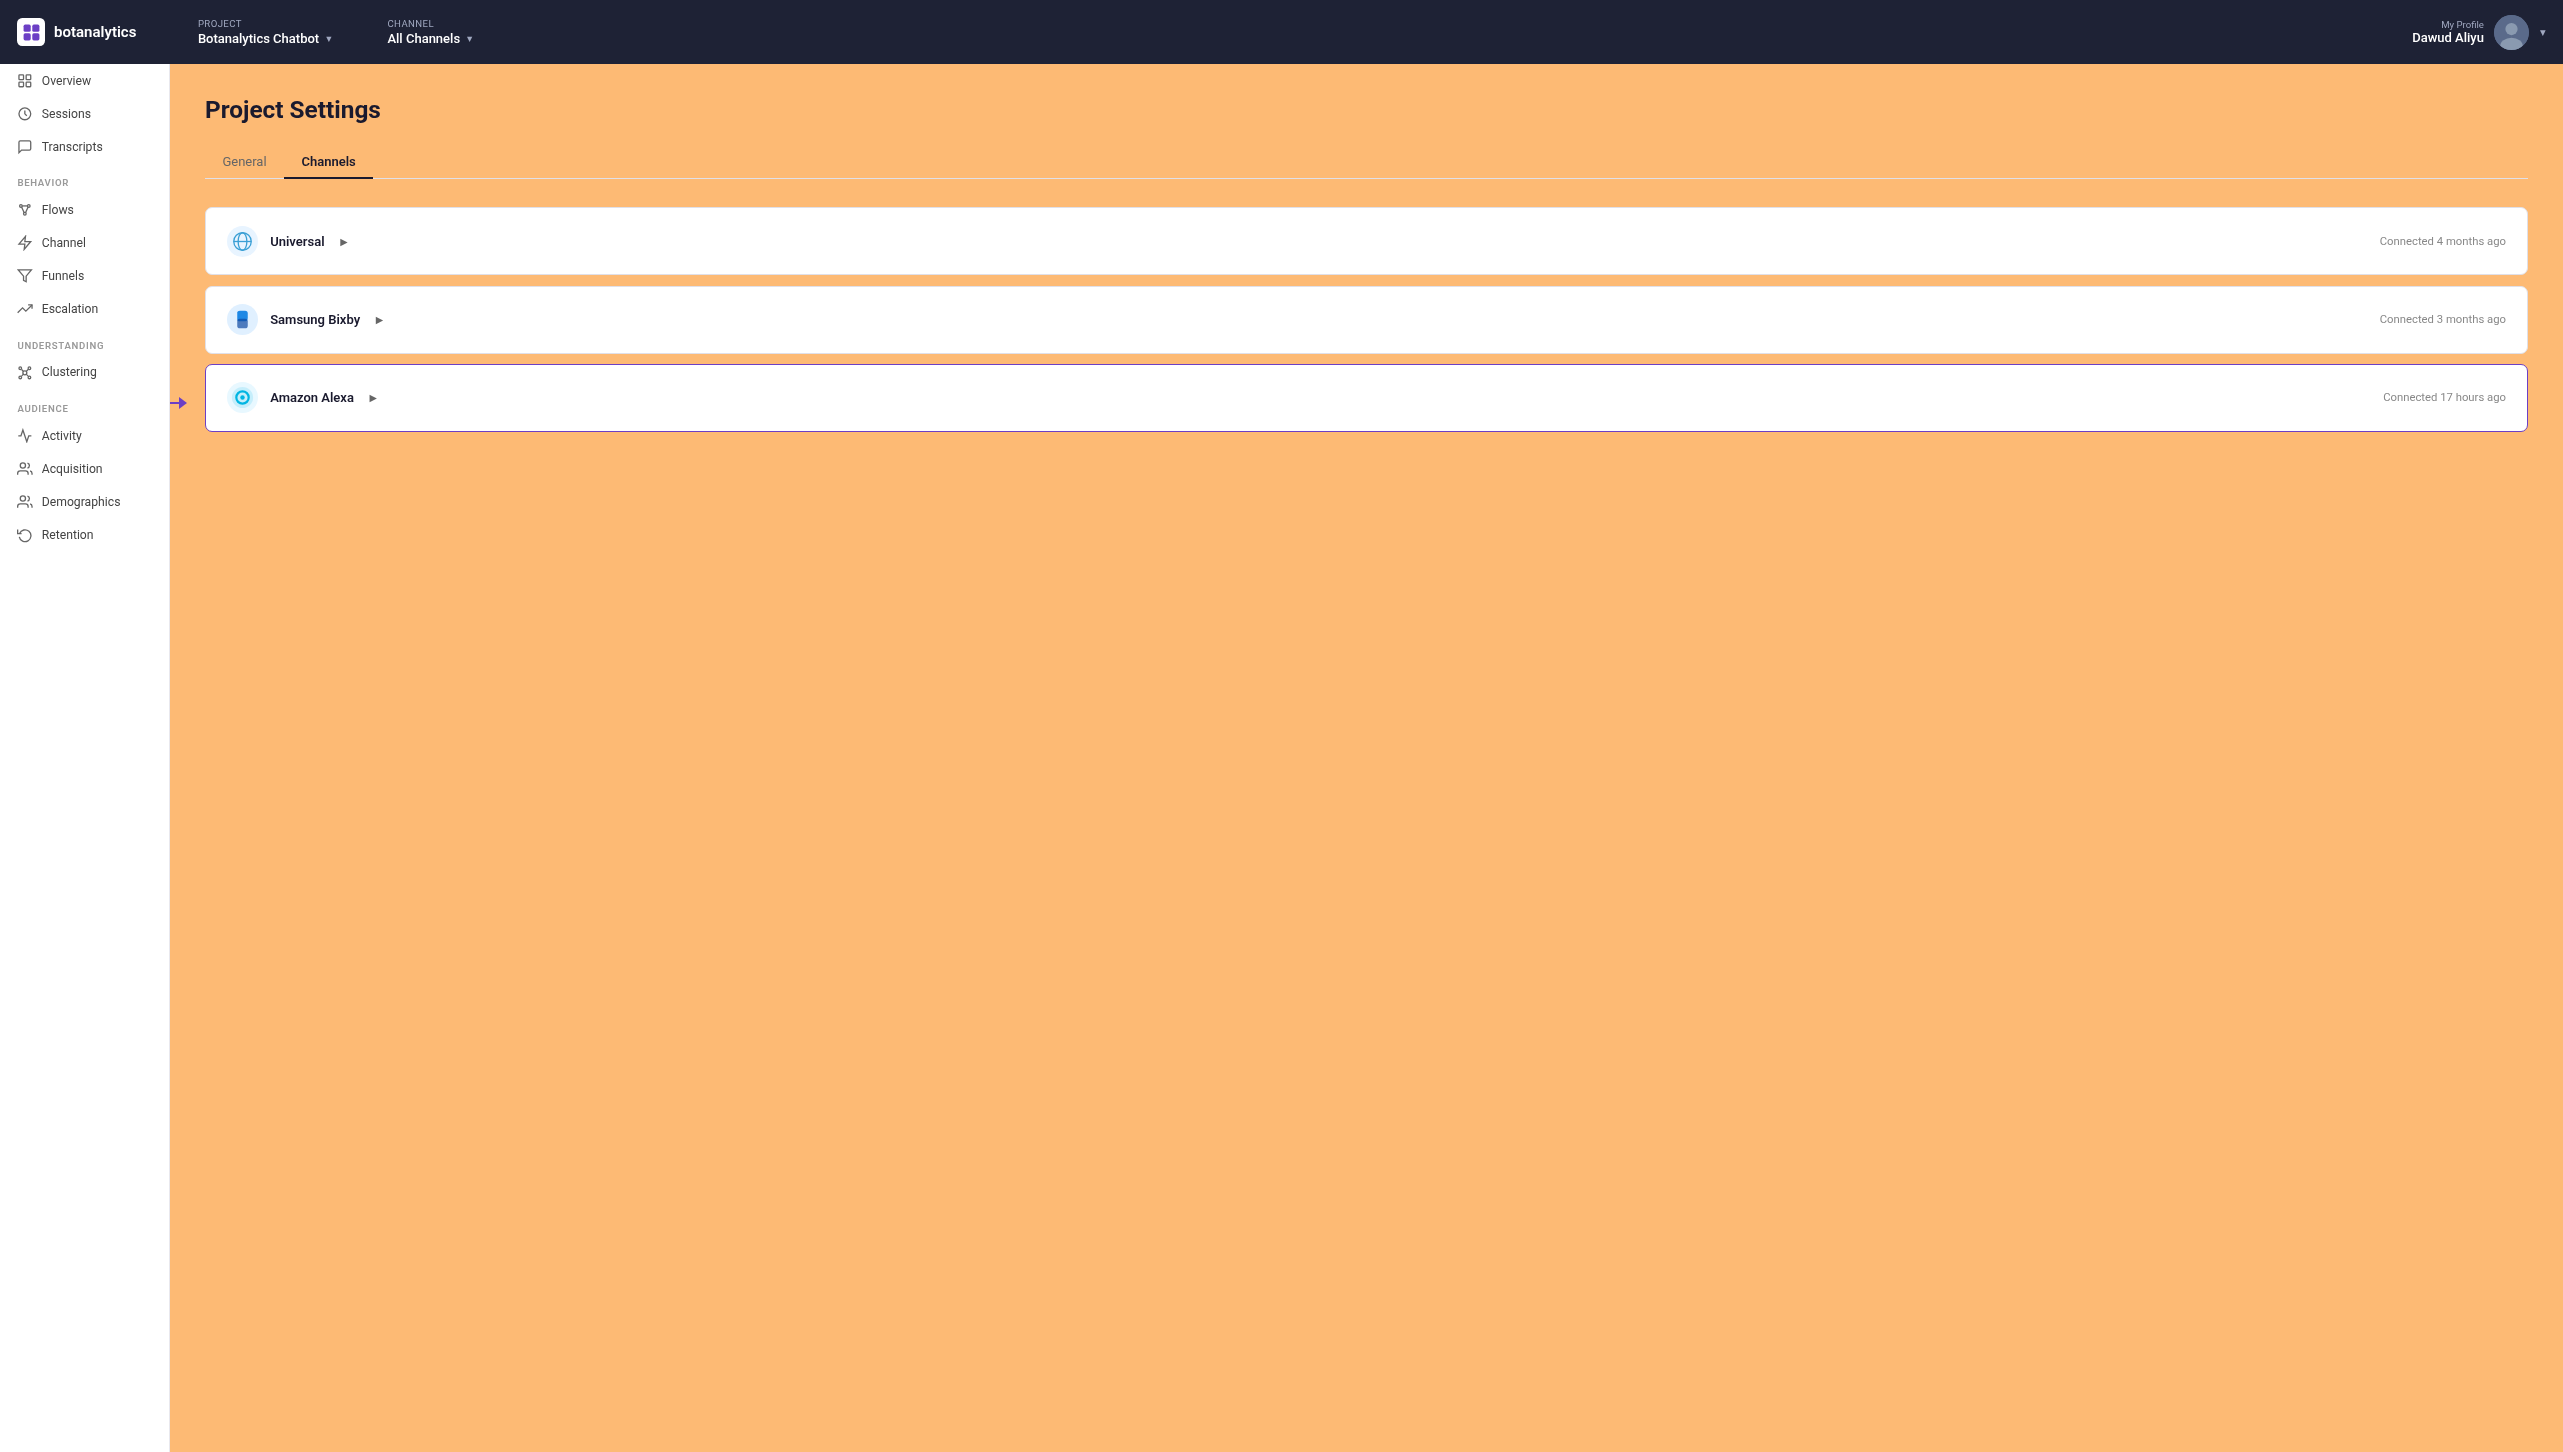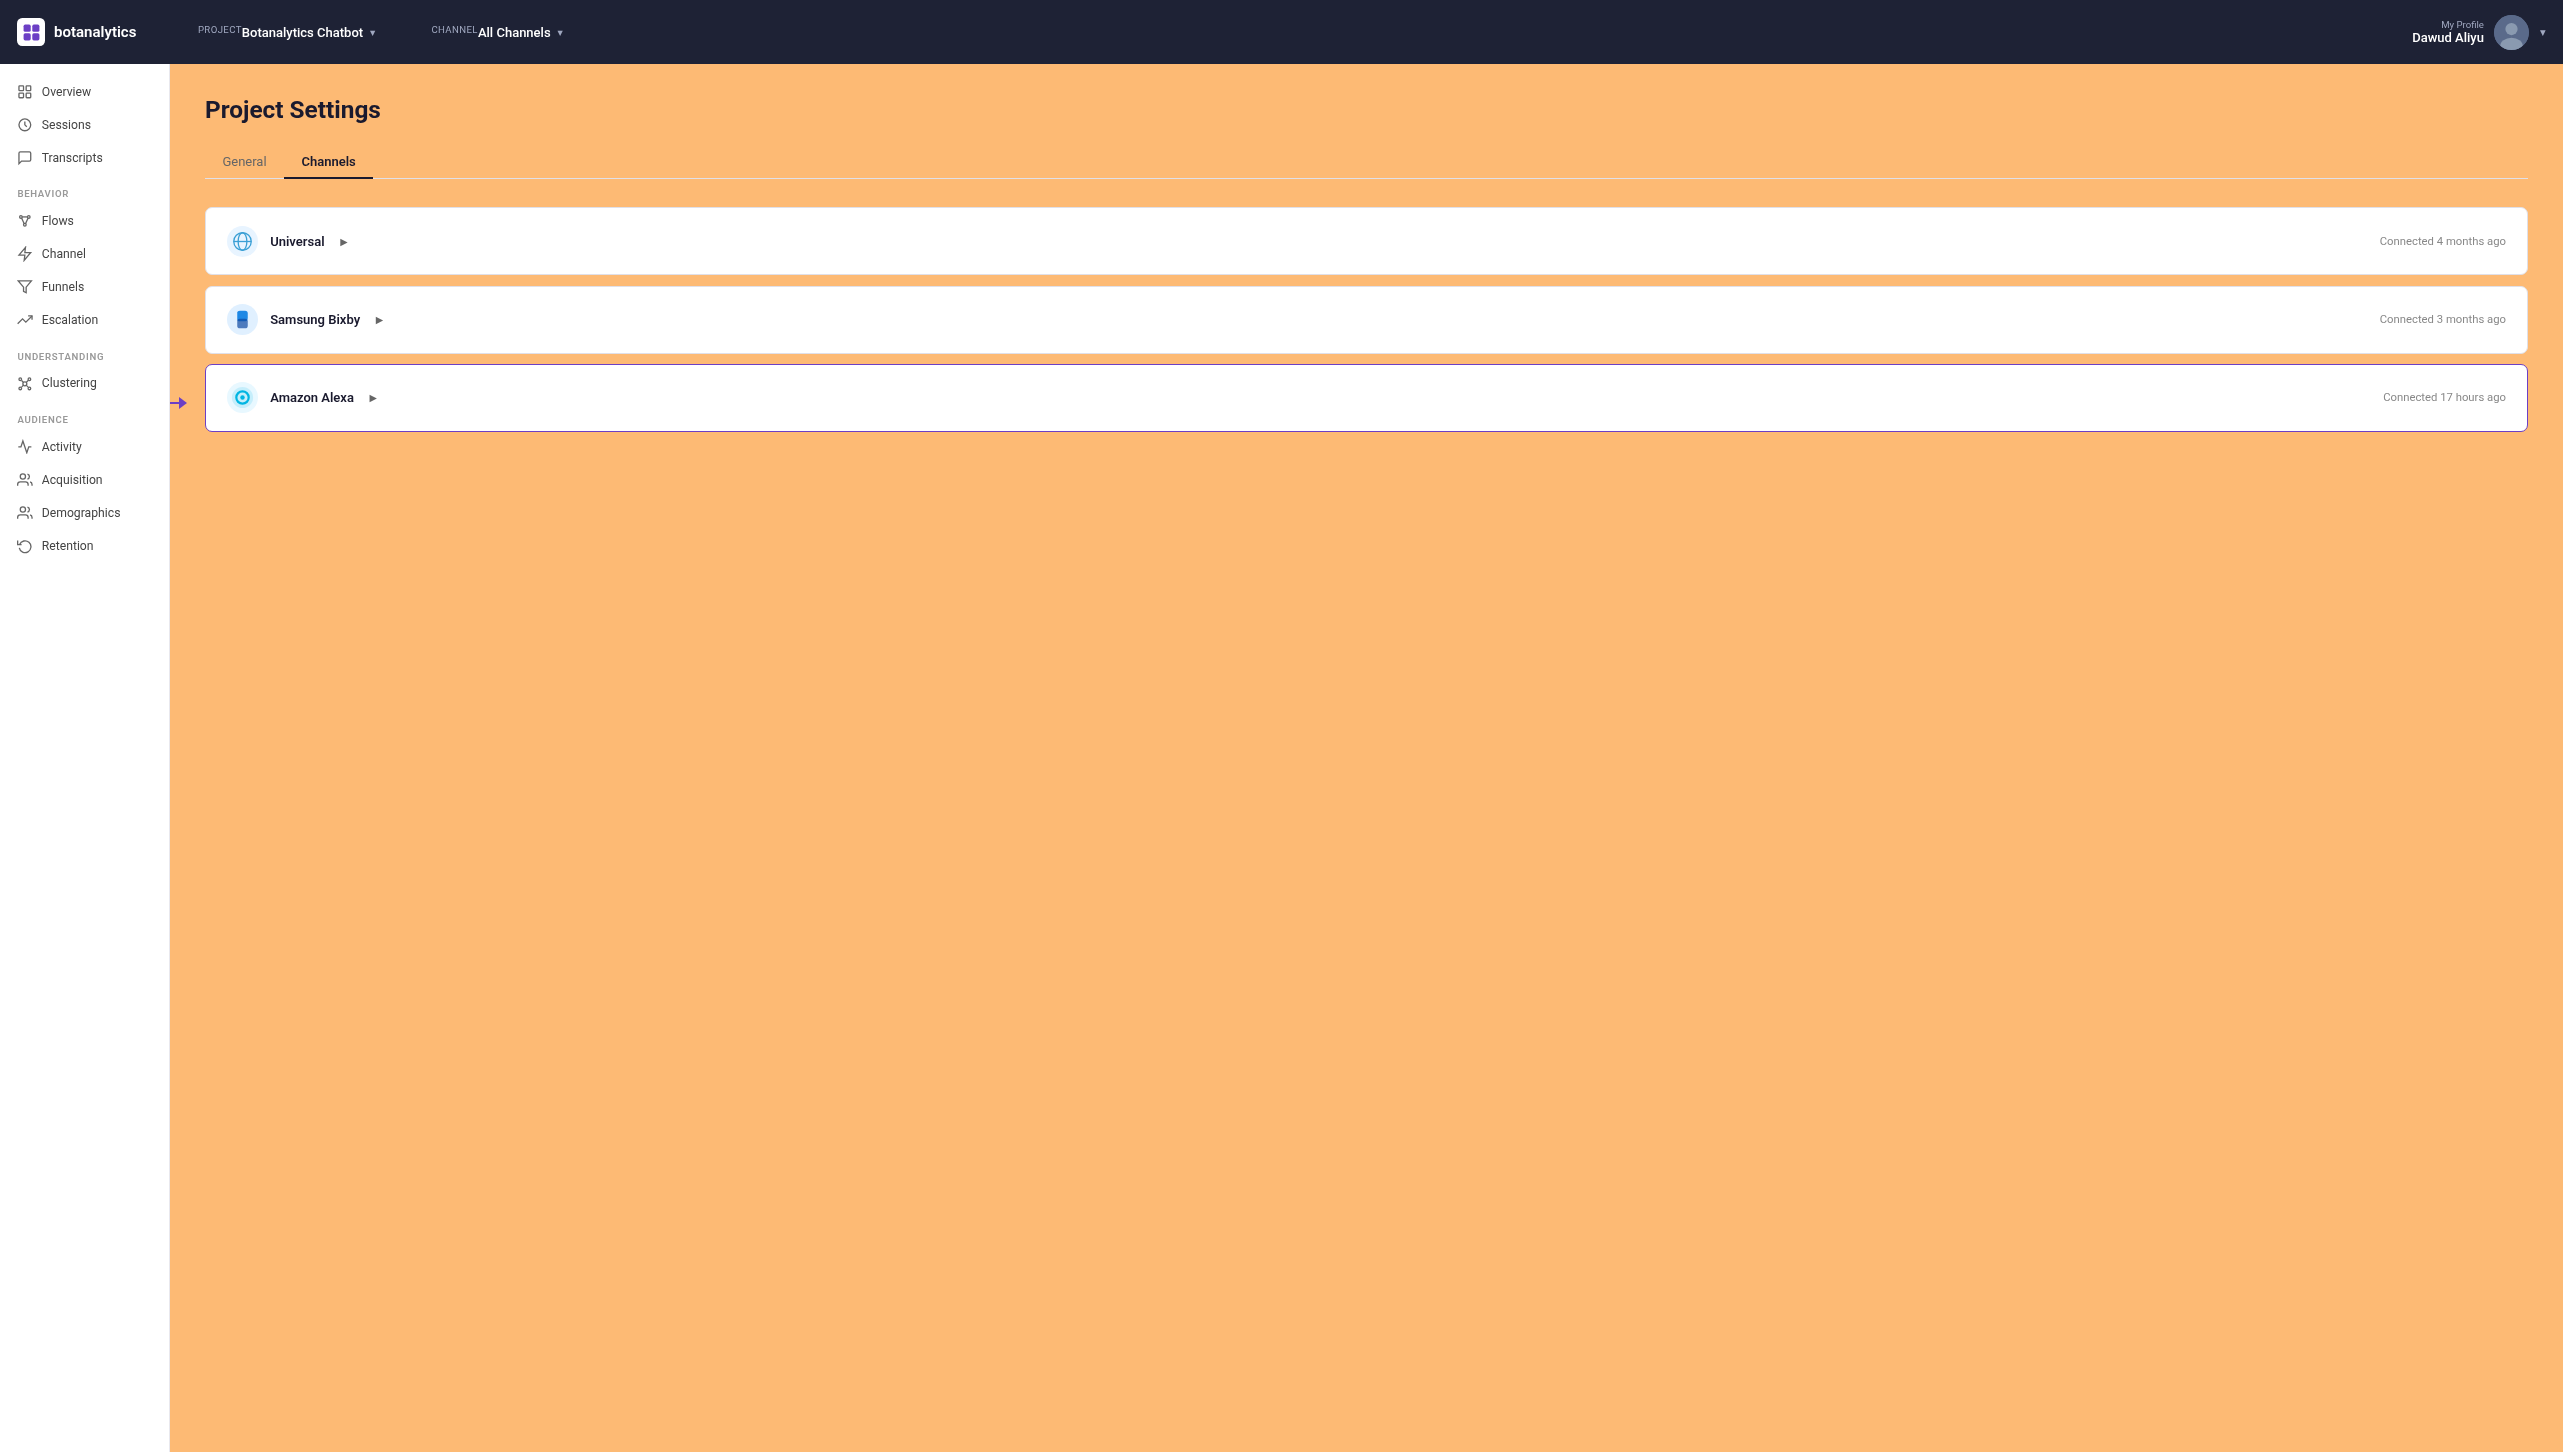--- a/index.html
+++ b/index.html
@@ -35,21 +35,21 @@
     }
     .brand-icon svg { width: 19px; height: 19px; }
     .nav-selectors {
       display: flex;
       align-items: center;
       gap: 35px;
       flex: 1;
     }
     .nav-selector {
       display: flex;
-      flex-direction: row;
+      flex-direction: column;
       cursor: pointer;
       padding: 7px 10.5px;
       border-radius: 5.2px;
     }
     .nav-selector-label {
       font-size: 9.6px;
       color: #a0a8c0;
       text-transform: uppercase;
       letter-spacing: 0.4px;
     }
@@ -101,21 +101,21 @@
 
     
     .sidebar {
       width: 170px;
       background: #fff;
       border-right: 0.9px solid #e8e8ee;
       display: flex;
       flex-direction: column;
       overflow-y: auto;
       flex-shrink: 0;
-      padding: 11px 0;
+      padding: 0 0;
     }
     .sidebar-item {
       display: flex;
       align-items: center;
       gap: 8.7px;
       padding: 8.7px 17.4px;
       cursor: pointer;
       color: #444;
       font-size: 12.2px;
       border-radius: 0;

